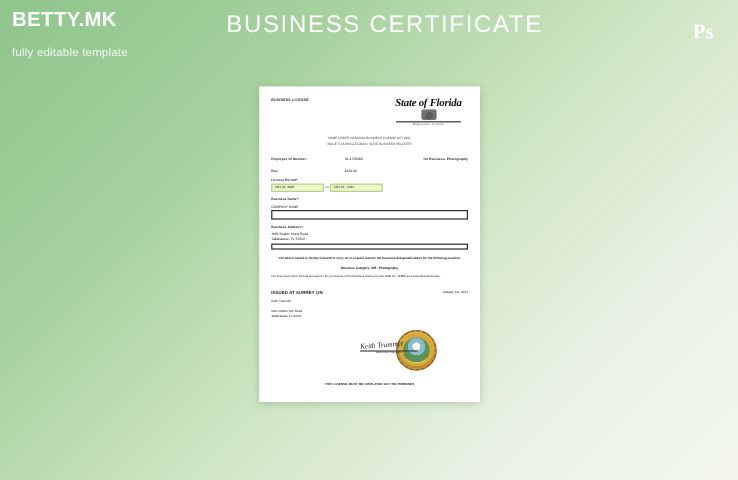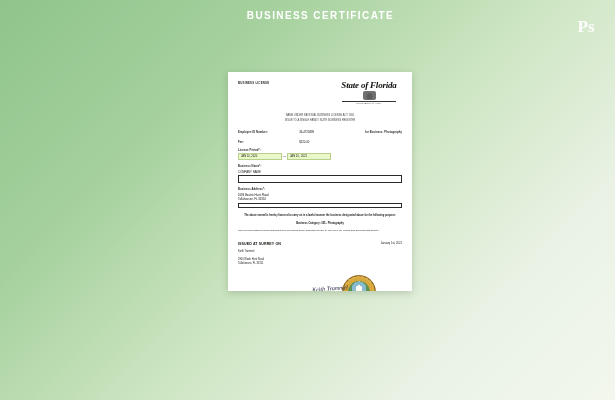--- a/index.html
+++ b/index.html
@@ -22,46 +22,45 @@
     line-height: 1.1;
   }
   .brand-sub {
     font-size: 9.5px; margin-top: 12px; color: #f2f7ef;
     letter-spacing: .2px;
   }
   .page-title {
     position: absolute; left: 0; right: 0; top: 10px;
     text-align: center;
     color: #ffffff;
-    font-size: 10px;
-    font-weight: bold;
+    font-size: 20px;
+    font-weight: normal;
     letter-spacing: 1.4px;
     padding-left: 26px;
   }
   .ps-badge {
     position: absolute; right: 16px; top: 14px;
     width: 26px; height: 26px;
     display: flex; align-items: center; justify-content: center;
     color: #ffffff; font-size: 17px; font-weight: bold;
     font-family: "Liberation Serif", serif;
     opacity: .95;
   }
 
   
   .doc-wrap {
     position: absolute;
     left: 216px; top: 72px;
-    width: 184px; height: 219px;
+    width: 184px; height: 263px;
     background: #ffffff;
     box-shadow: 0 2px 7px rgba(40,70,35,.22);
     padding: 9px 10px 8px 10px;
     font-size: 3.2px;
     color: #16140f;
     overflow: hidden;
-    margin-left: 12px;
   }
   .doc-top {
     display: flex; justify-content: space-between; align-items: flex-start;
   }
   .doc-label-tl {
     font-size: 2.9px; font-weight: bold; letter-spacing: .2px; color: #2a2a2a;
   }
   .seal-head { text-align: center; width: 66px; }
   .seal-script {
     font-family: "Liberation Serif", serif;
@@ -191,20 +190,22 @@
     font-weight: bold;
     letter-spacing: .15px;
     margin-top: 4px;
     color: #111;
   }
 </style>
 </head>
 <body>
 
 <div class="brand">
+  <div class="brand-name">BETTY.MK</div>
+  <div class="brand-sub">fully editable template</div>
 </div>
 
 <div class="page-title">BUSINESS CERTIFICATE</div>
 
 <div class="ps-badge">Ps</div>
 
 <div class="doc-wrap">
 
   <div class="doc-top">
     <div class="doc-label-tl">BUSINESS LICENSE</div>

